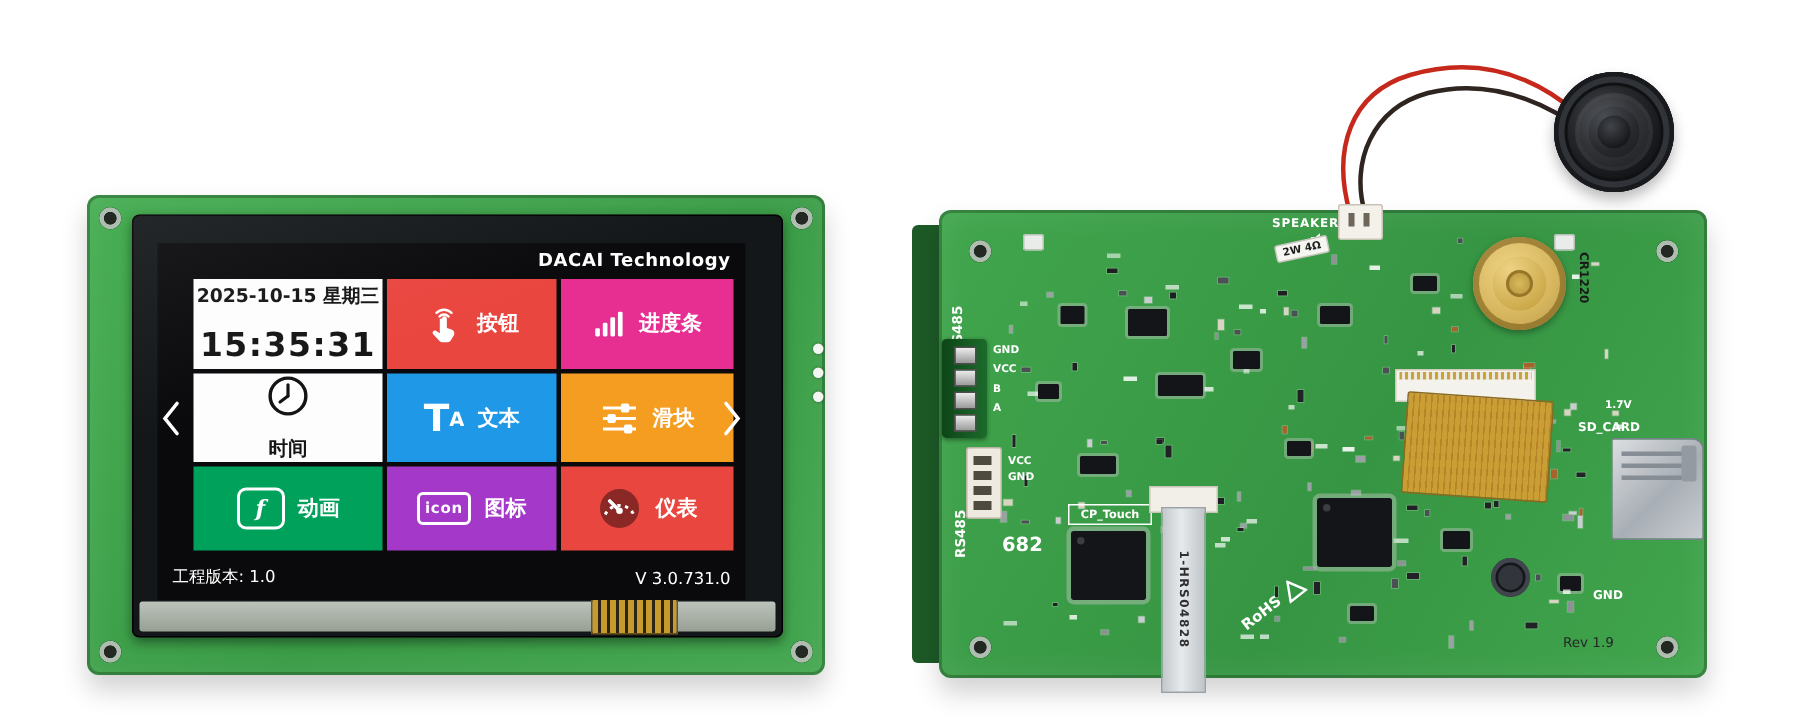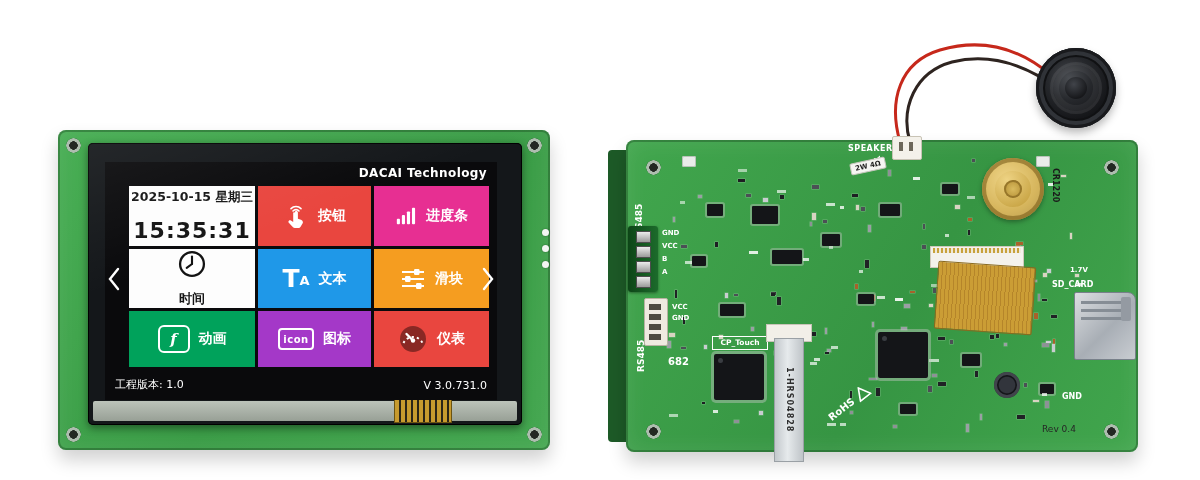--- a/index.html
+++ b/index.html
@@ -388,21 +388,21 @@
       <div class="slabel" style="left:36px;top:128px;font-size:7px;">A</div>
 
       <div class="jst">
         <i style="top:5px;"></i>
           <i style="top:15px;"></i>
           <i style="top:25px;"></i>
           <i style="top:35px;"></i>
       </div>
       <div class="slabel" style="left:46px;top:163px;font-size:7px;">VCC</div>
       <div class="slabel" style="left:46px;top:174px;font-size:7px;">GND</div>
-      <div class="slabel" style="left:42px;top:216px;font-size:10px;">682</div>
+      <div class="slabel" style="left:42px;top:216px;font-size:13px;">682</div>
       <div class="vt" style="left:10px;top:232px;transform:rotate(-90deg);">RS485</div>
 
       <div class="cp-box">CP_Touch</div>
       <div class="chip" style="left:88px;top:214px;width:50px;height:46px;"></div>
 
       <div class="chip" style="left:252px;top:192px;width:50px;height:46px;"></div>
 
       <div class="fl-conn"></div>
       <div class="ribbon">
         <span>1-HRS04828</span>
@@ -431,21 +431,21 @@
 
       <div class="lcd-conn"></div>
       <div class="gold-flex"></div>
 
       <div class="slabel" style="left:444px;top:126px;font-size:7px;">1.7V</div>
       <div class="slabel" style="left:426px;top:140px;font-size:8px;">SD_CARD</div>
       <div class="sd"></div>
 
       <div class="coil"></div>
       <div class="slabel" style="left:436px;top:252px;font-size:8px;">GND</div>
-      <div class="slabel" style="left:416px;top:284px;font-size:9px;color:#262626;font-weight:normal;">Rev 0.4</div>
+      <div class="slabel" style="left:416px;top:284px;font-size:9px;color:#262626;font-weight:normal;">Rev 1.9</div>
     </div>
   </div>
 
   <svg class="wires" width="1200" height="480">
     <path d="M900 142 C 888 100, 900 62, 940 50 C 985 37, 1022 50, 1052 76" stroke="#c6281b" stroke-width="3" fill="none" stroke-linecap="round"></path>
     <path d="M910 142 C 900 108, 915 72, 952 62 C 992 52, 1028 66, 1060 90" stroke="#2e2420" stroke-width="3" fill="none" stroke-linecap="round"></path>
   </svg>
 
   <div class="speaker">
     <div class="spk-ring"></div>

